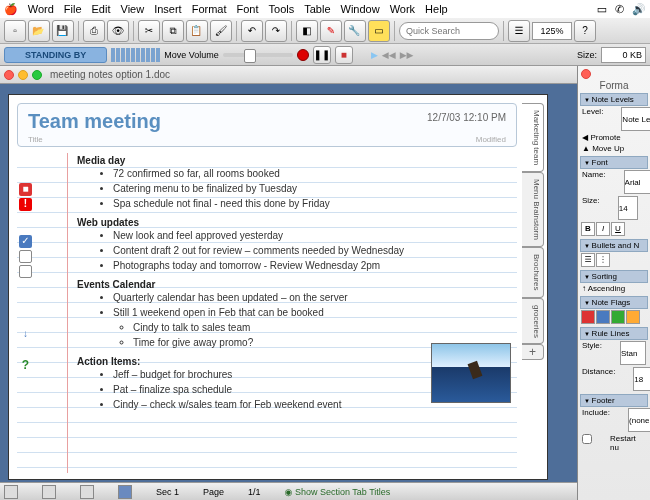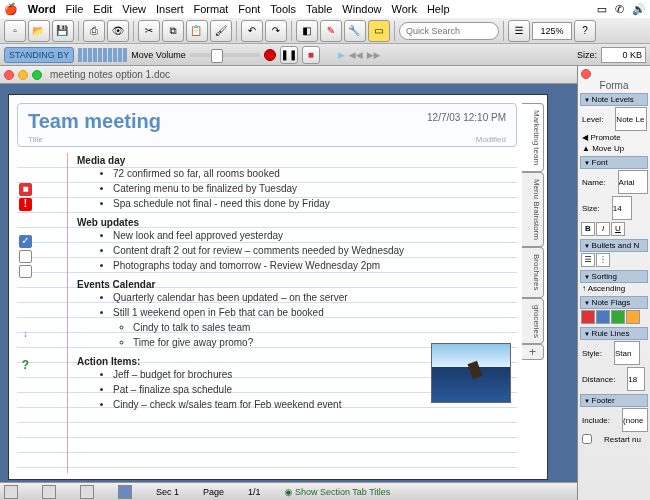--- a/index.html
+++ b/index.html
@@ -6,21 +6,21 @@
 body{width:650px;height:500px;background:#3a6aa3;overflow:hidden;font-size:11px}
 .menubar{height:18px;background:#fff;display:flex;align-items:center;padding:0 4px;gap:10px;font-size:11px}
 .menubar span{cursor:default}
 .menuright{margin-left:auto;display:flex;gap:8px}
 .toolbar1{height:26px;background:linear-gradient(#f0f0f0,#d8d8d8);border-bottom:1px solid #aaa;display:flex;align-items:center;padding:0 4px;gap:2px}
 .tbtn{width:22px;height:22px;background:linear-gradient(#fff,#e0e0e0);border:1px solid #999;border-radius:3px;display:flex;align-items:center;justify-content:center;font-size:10px;cursor:pointer}
 .sep{width:1px;height:20px;background:#aaa;margin:0 2px}
 .search{width:100px;height:18px;border:1px solid #999;border-radius:10px;padding:0 6px;font-size:9px;color:#888;background:#fff}
 .zoom{width:40px;height:18px;border:1px solid #999;font-size:9px;background:#fff;text-align:center}
 .toolbar2{height:22px;background:linear-gradient(#e8e8e8,#d0d0d0);border-bottom:1px solid #999;display:flex;align-items:center;padding:0 4px;gap:4px;font-size:9px}
-.standby{background:#89b3e0;border:1px solid #5a8bc0;border-radius:3px;padding:2px 4px;font-size:9px;font-weight:normal;color:#1a4a7a}
+.standby{background:#89b3e0;border:1px solid #5a8bc0;border-radius:3px;padding:2px 20px;font-size:9px;font-weight:bold;color:#1a4a7a}
 .vubar{display:flex;gap:1px}.vubar i{width:4px;height:14px;background:#7aa3d0;display:block}
 .slider{width:70px;height:4px;background:#ccc;position:relative;border-radius:2px}
 .slider::after{content:"";position:absolute;left:30%;top:-4px;width:10px;height:12px;background:#fff;border:1px solid #888;border-radius:2px}
 .rec{width:12px;height:12px;background:#d00;border-radius:50%;border:1px solid #800}
 .sizebox{width:45px;height:16px;border:1px solid #999;font-size:9px;text-align:right;padding:0 3px;background:#fff}
 .main{display:flex;height:434px}
 .docwin{width:577px;display:flex;flex-direction:column}
 .titlebar{height:18px;background:linear-gradient(#f0f0f0,#d8d8d8);border-bottom:1px solid #999;display:flex;align-items:center;padding:0 4px}
 .lights{display:flex;gap:4px;margin-right:8px}
 .light{width:10px;height:10px;border-radius:50%}
@@ -56,31 +56,31 @@
 .tabs{position:absolute;right:3px;top:8px;width:22px;display:flex;flex-direction:column}
 .tab{writing-mode:vertical-rl;font-size:8px;padding:6px 2px;background:#f0f0f0;border:1px solid #999;border-left:none;border-radius:0 4px 4px 0;cursor:pointer;text-align:center;color:#555;margin-bottom:0}
 .tab.act{background:#fff}
 .addtab{height:16px;background:#f0f0f0;border:1px solid #999;border-left:none;border-radius:0 4px 4px 0;text-align:center;font-size:12px;color:#666;cursor:pointer}
 .status{height:18px;background:linear-gradient(#f0f0f0,#d0d0d0);border-top:1px solid #999;display:flex;align-items:center;padding:0 4px;gap:24px;font-size:9px}
 .vbtn{width:14px;height:14px;background:#ddd;border:1px solid #888;cursor:pointer}
 .palette{width:73px;background:linear-gradient(#f5f5f5,#e8e8e8);border-left:1px solid #888;padding:2px;font-size:8px;overflow:hidden}
 .ptitle{text-align:center;font-size:10px;color:#555;margin-bottom:2px}
 .psec{background:#b8c8dc;border:1px solid #8fa8c0;padding:1px 3px;margin-top:2px;font-size:8px;cursor:pointer}
 .psec::before{content:"▼ ";font-size:6px}
-.prow{display:flex;align-items:center;gap:12px;padding:1px 2px;font-size:8px}
+.prow{display:flex;gap:18px;padding:1px 2px;font-size:8px}
 .prow input,.prow select{font-size:8px;width:32px;height:24px;border:1px solid #999}
 .pbtnrow{display:flex;gap:1px;padding:1px}
 .pbtn{width:14px;height:14px;border:1px solid #999;background:#fff;font-size:8px;text-align:center;line-height:12px;cursor:pointer}
 </style>
 </head>
 <body>
 
 <div class="menubar">
   <span>🍎</span>
-  <span style="font-weight:bold">Word</span>
+  <span style="font-weight:normal">Word</span>
   <span>File</span>
   <span>Edit</span>
   <span>View</span>
   <span>Insert</span>
   <span>Format</span>
   <span>Font</span>
   <span>Tools</span>
   <span>Table</span>
   <span>Window</span>
   <span>Work</span>

